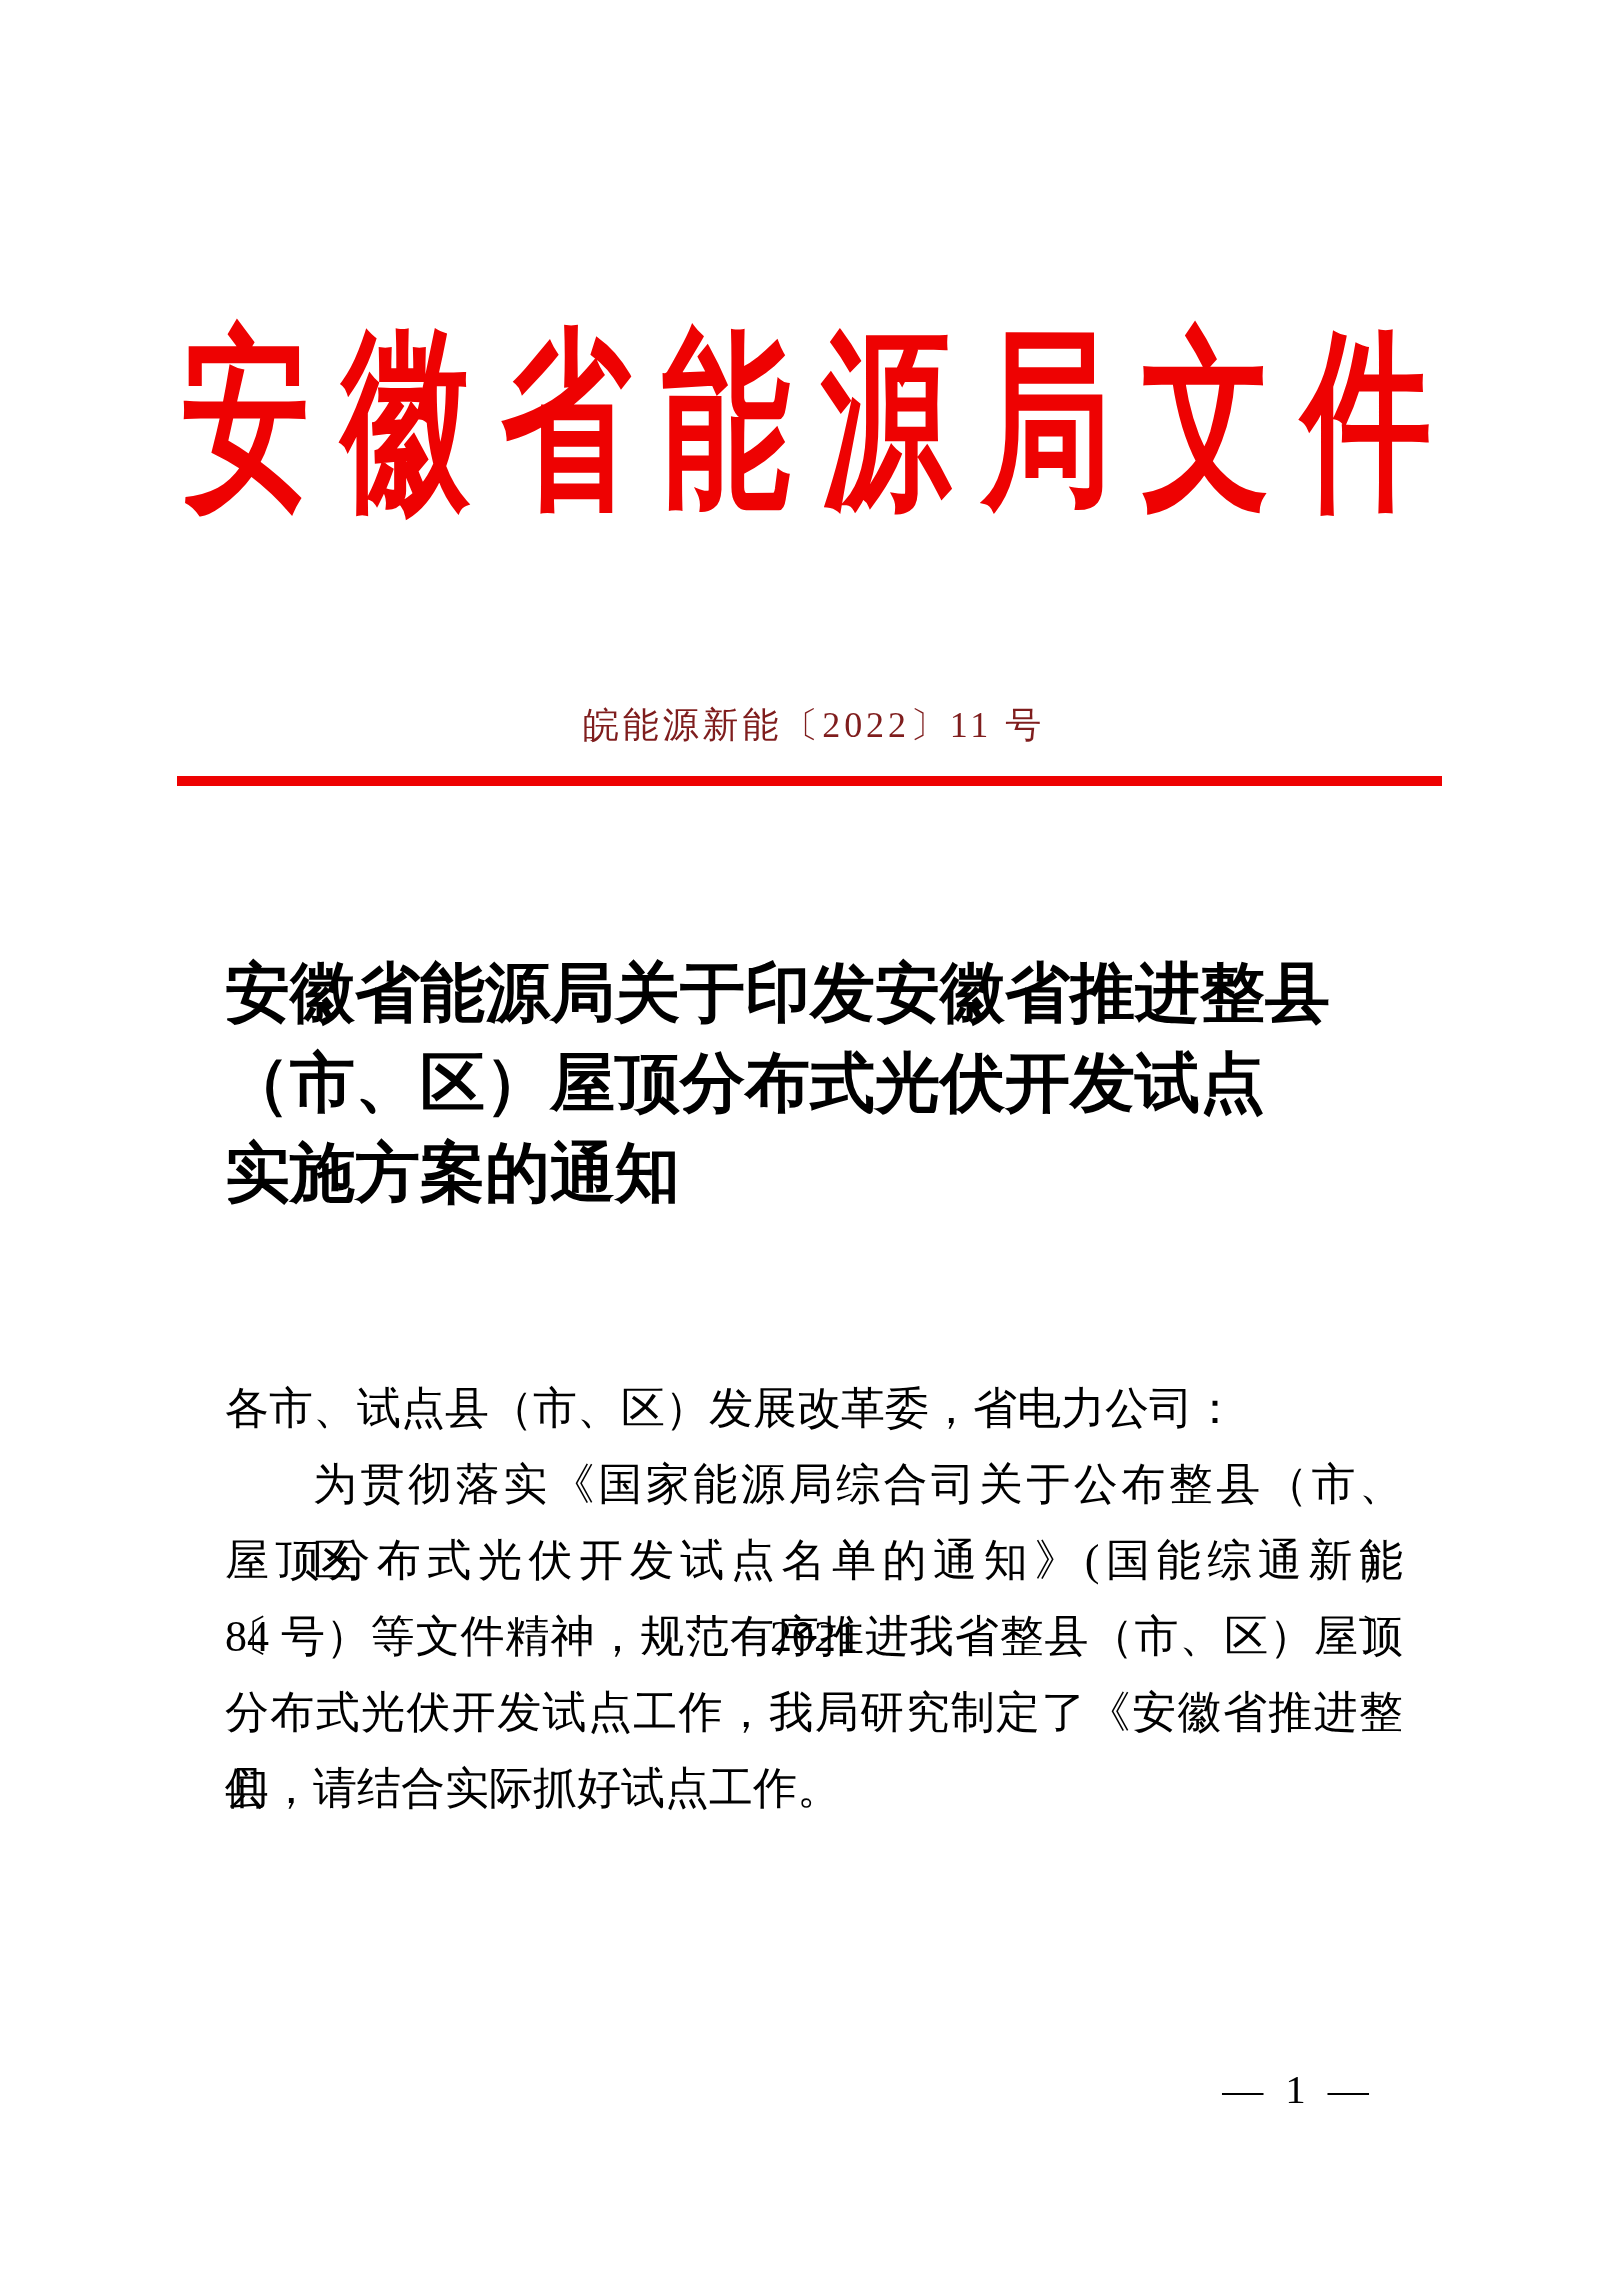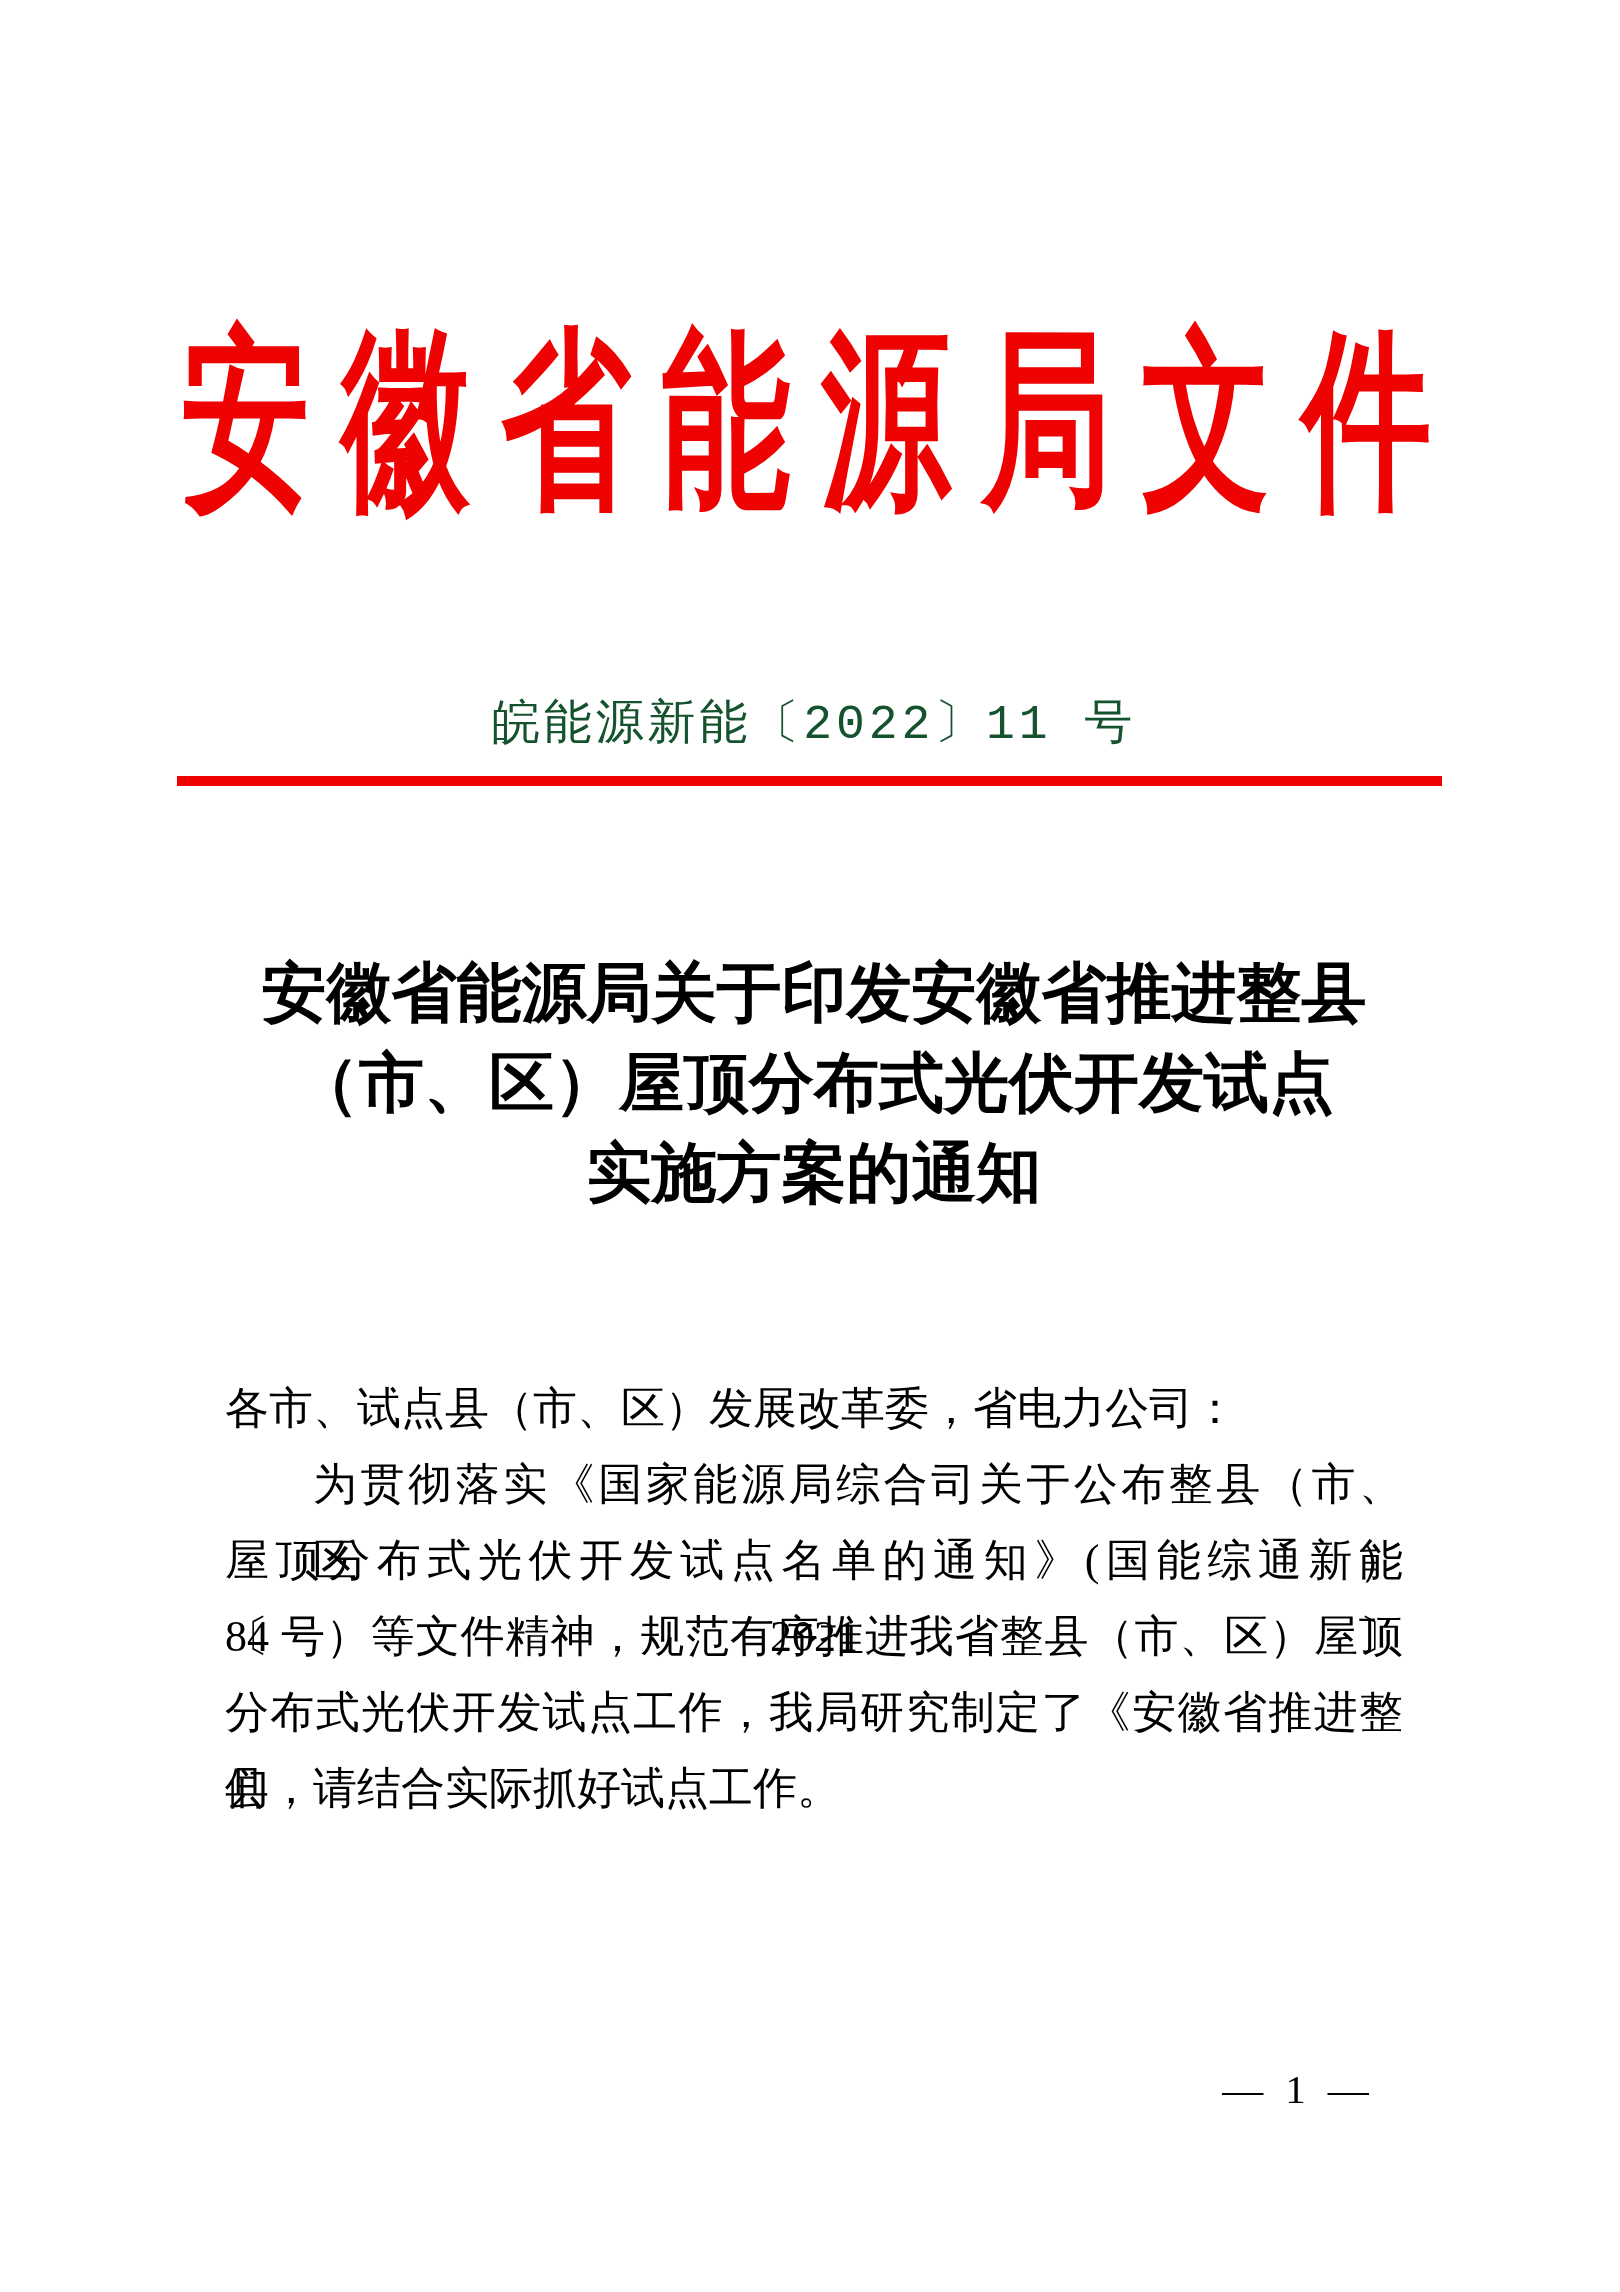--- a/index.html
+++ b/index.html
@@ -41,43 +41,41 @@
 
   
   .doc-number {
     position: absolute;
     top: 696px;
     left: 225px;
     width: 1178px;
     height: 59px;
     line-height: 59px;
     text-align: center;
-    font-size: 48px;
+    font-size: 36px;
     letter-spacing: 3.9px;
-    color: #14532d;
-    font-family: Liberation Mono, monospace;
+    color: #7f1d1d;
   }
 
   
   .red-divider-line {
     position: absolute;
     top: 776px;
     left: 177px;
     width: 1265px;
     height: 9.8px;
     background: var(--accent, #ee0202);
   }
 
   
   .document-title {
     position: absolute;
     top: 948px;
     left: 225px;
     width: 1178px;
-    text-align: center;
     font-weight: bold;
     font-size: 65px;
     line-height: 90px;
     color: #000000;
   }
 
   
   .document-body {
     position: absolute;
     top: 1371px;

